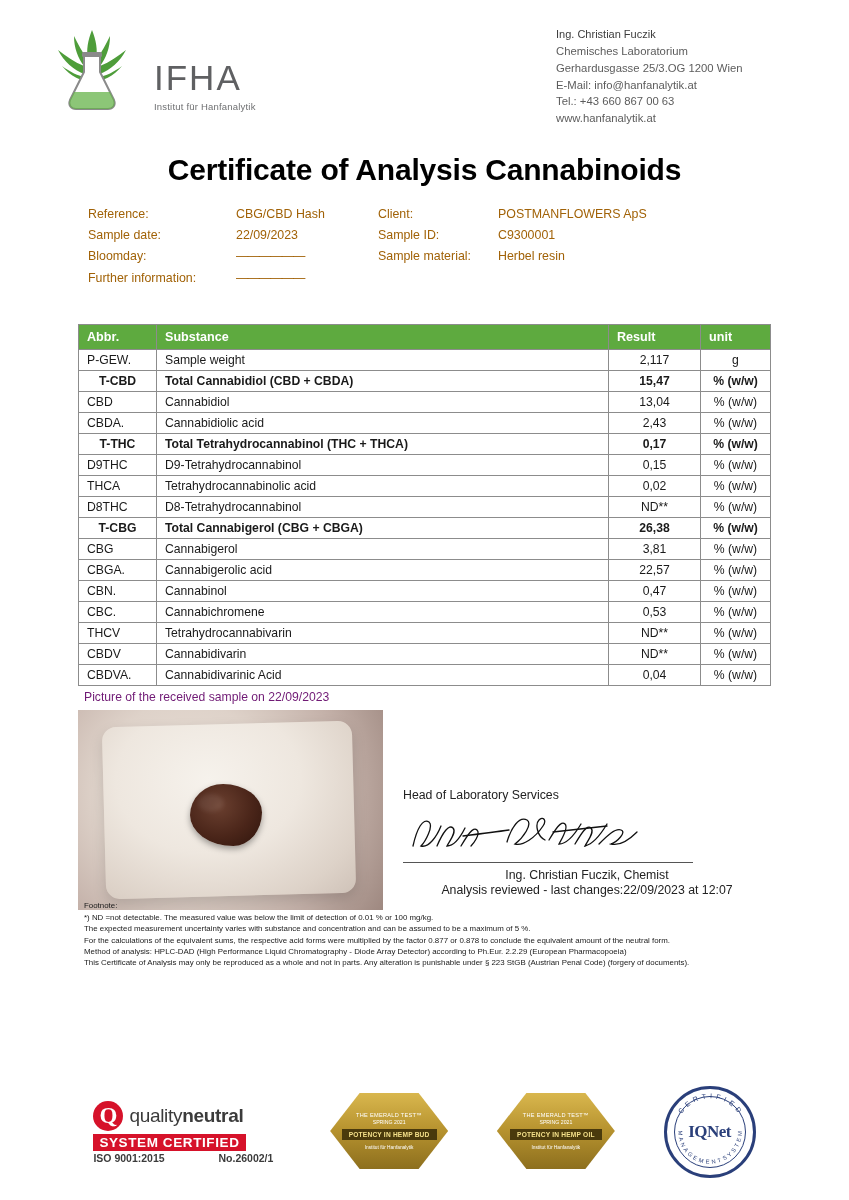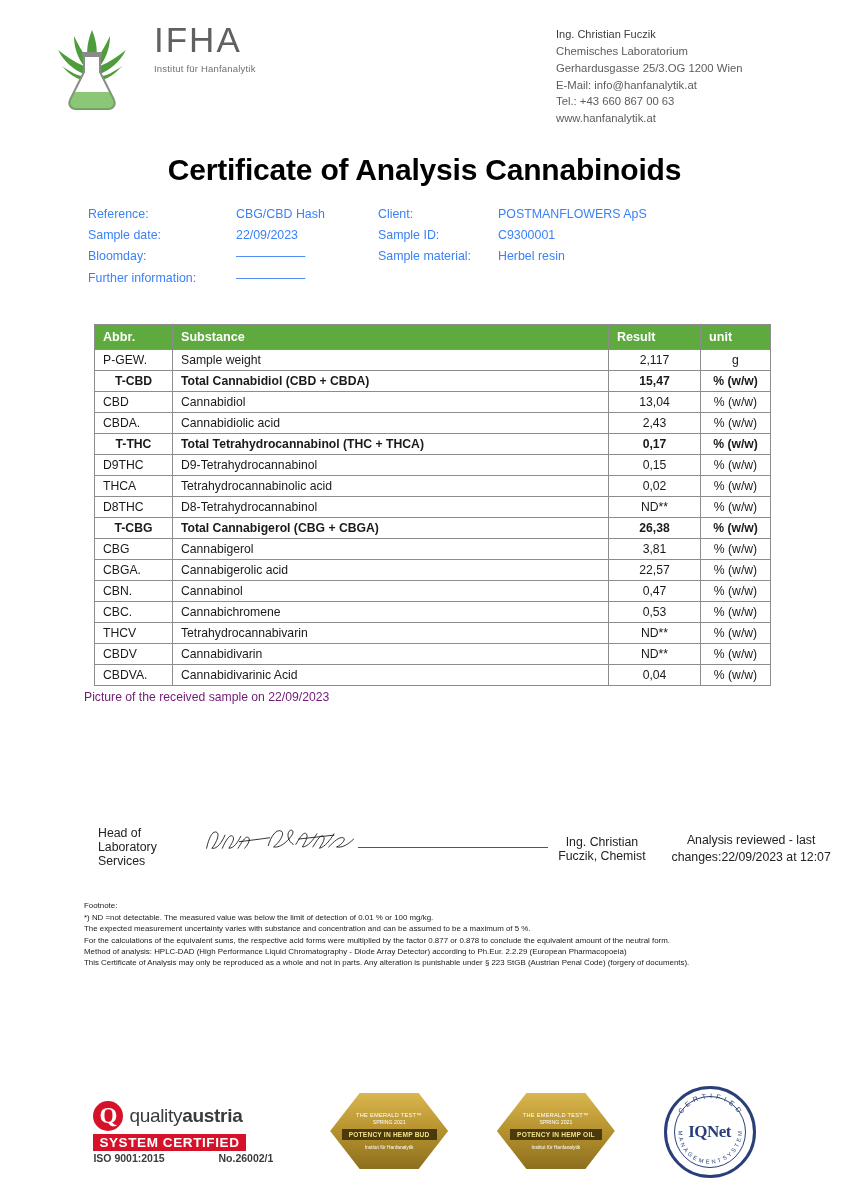--- a/index.html
+++ b/index.html
@@ -14,21 +14,21 @@
     overflow: hidden;
   }
 
   
   .header {
     display: flex;
     justify-content: space-between;
     align-items: flex-start;
     padding: 22px 38px 0 38px;
   }
-  .logo-block { display: flex; align-items: flex-start; gap: 8px; }
+  .logo-block { display: flex; align-items: flex-end; gap: 8px; }
   .logo-mark { width: 108px; height: 90px; position: relative; }
   .logo-text { display: flex; flex-direction: column; justify-content: center; }
   .logo-title {
     font-size: 35px;
     letter-spacing: 2px;
     color: #5f6062;
     font-weight: 400;
     line-height: 1;
   }
   .logo-sub {
@@ -59,34 +59,34 @@
     margin: 26px 0 18px 0;
     color: #000;
     letter-spacing: -0.2px;
   }
 
   
   .meta {
     display: flex;
     padding: 0 90px 0 88px;
     font-size: 12.4px;
-    color: #3b82f6;
+    color: #a16207;
     gap: 0;
   }
   .meta-col { display: flex; flex-direction: column; gap: 2px; }
   .meta-col.left { width: 290px; }
   .meta-col.right { flex: 1; }
   .meta-row { display: flex; line-height: 1.55; }
   .meta-label { width: 148px; }
   .meta-col.right .meta-label { width: 120px; }
   .meta-value { }
   .dashes { letter-spacing: -1px; }
 
   
-  .table-wrap { padding: 36px 78px 0 78px; margin-left: 16px; }
+  .table-wrap { padding: 36px 78px 0 78px; }
   table.coa {
     width: 100%;
     border-collapse: collapse;
     font-size: 12.2px;
   }
   table.coa th {
     background: #5eaa3f;
     color: #ffffff;
     font-weight: bold;
     text-align: left;
@@ -154,22 +154,21 @@
     content:"";
     position:absolute; left:8px; top:10px; width:26px; height:18px;
     background: rgba(255,255,255,.07);
     border-radius: 50%;
     filter: blur(2px);
   }
 
   .sig-block {
     flex: 1;
     display: flex;
-    flex-direction: row;
-    align-items: center;
+    flex-direction: column;
     justify-content: flex-start;
     padding-top: 78px;
     font-size: 12.3px;
     color: #222;
   }
   .sig-title { margin-bottom: 4px; }
   .sig-svg { width: 240px; height: 54px; }
   .sig-line {
     width: 290px;
     border-top: 1px solid #555;
@@ -493,21 +492,21 @@
   <p>Method of analysis: HPLC-DAD (High Performance Liquid Chromatography - Diode Array Detector) according to Ph.Eur. 2.2.29 (European Pharmacopoeia)</p>
   <p>This Certificate of Analysis may only be reproduced as a whole and not in parts. Any alteration is punishable under § 223 StGB (Austrian Penal Code) (forgery of documents).</p>
 </div>
 
 <div class="footer">
 
   <div class="qa-badge">
     <div class="qa-top">
       <div class="qa-q">Q</div>
       <div class="qa-name">
-        <span>quality</span><b>austria</b>
+        <span>quality</span><b>neutral</b>
       </div>
     </div>
     <div class="qa-cert">SYSTEM CERTIFIED</div>
     <div class="qa-iso">
       <span>ISO 9001:2015</span>
       <span>No.26002/1</span>
     </div>
   </div>
 
   <div class="emerald">

